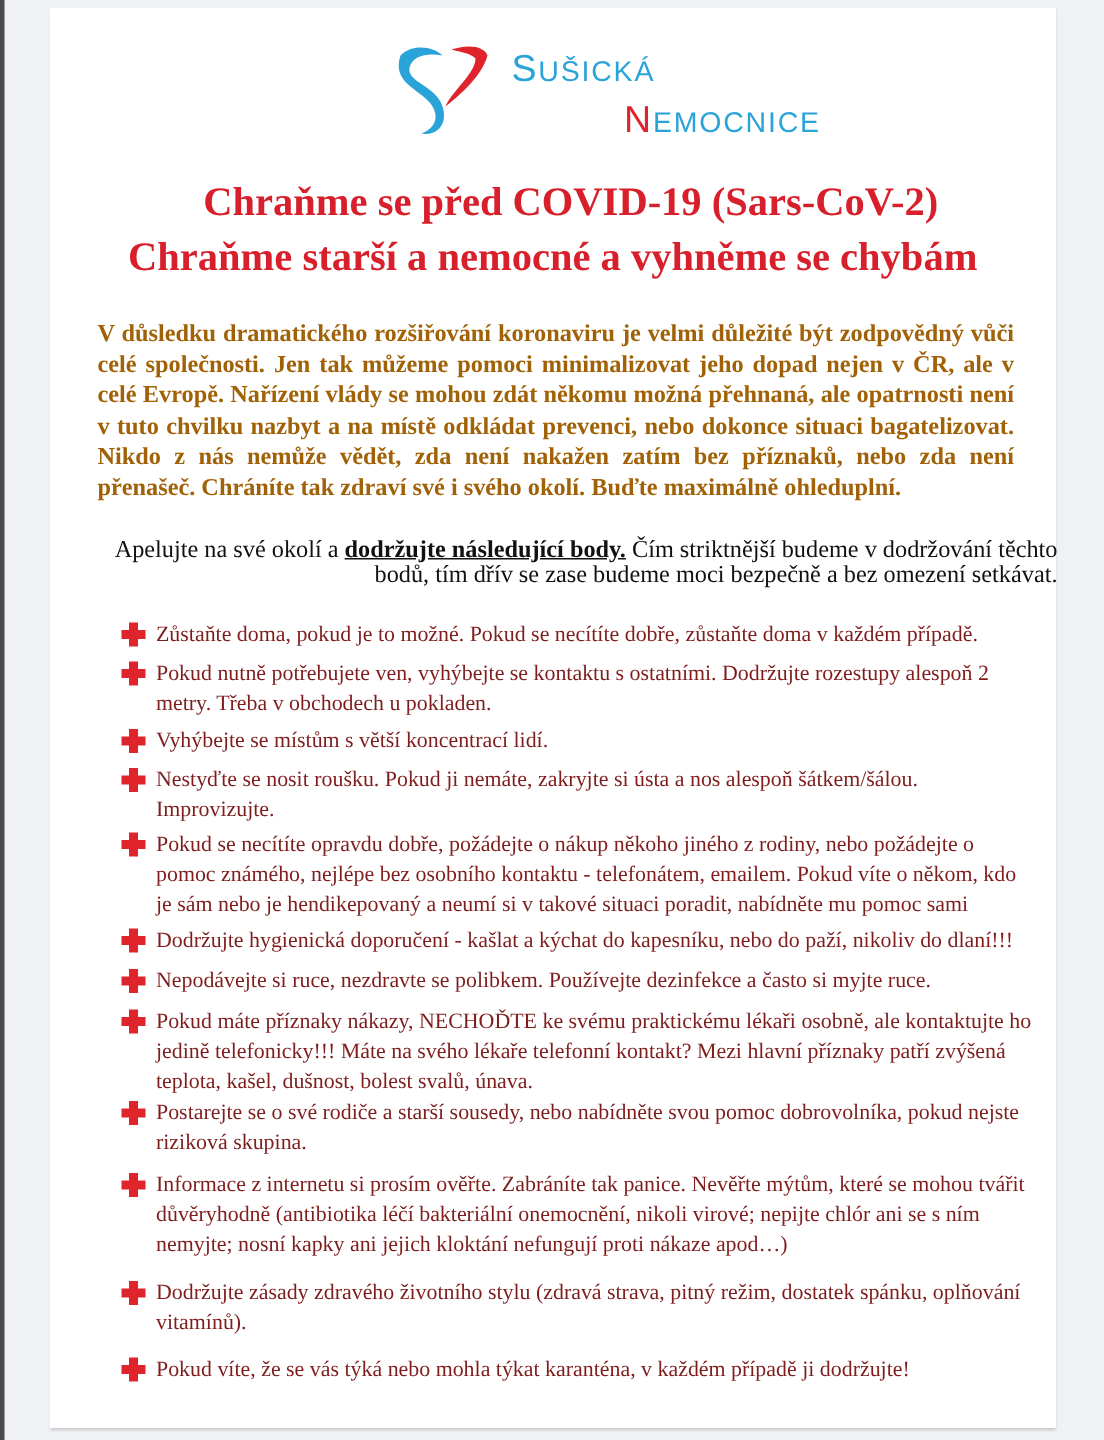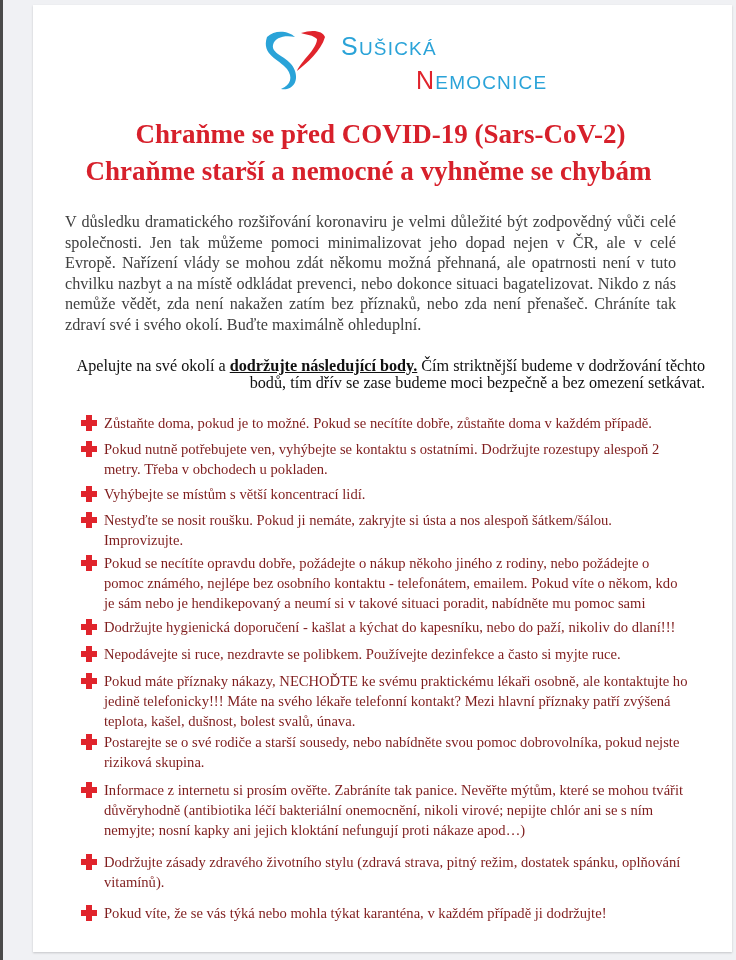--- a/index.html
+++ b/index.html
@@ -10,21 +10,20 @@
     font-family: "Liberation Serif", serif;
   }
   .left-edge {
     position: absolute; left: 0; top: 0; width: 3px; height: 960px;
     background: #4a4a4a;
   }
   .page {
     position: absolute; left: 33px; top: 5px; width: 671px; height: 947px;
     background: #ffffff;
     box-shadow: 0 1px 2px rgba(0,0,0,0.18);
-    padding-left: 28px;
   }
   .logo {
     position: absolute; left: 228px; top: 22px; width: 230px; height: 70px;
   }
   .logo svg { position: absolute; left: 0; top: 0; }
   .logo-text {
     position: absolute; left: 80px; top: 4px;
     font-family: "Liberation Sans", sans-serif;
     font-size: 25px; letter-spacing: 1.2px; color: #2aa3d8; line-height: 30px;
   }
@@ -36,21 +35,21 @@
   .title {
     position: absolute; left: 0; width: 671px; text-align: center;
     color: #d7202b; font-weight: bold; font-size: 27px; line-height: 32px;
     font-family: "Liberation Serif", serif;
   }
   .title.t1 { top: 113px; margin-left: 12px; }
   .title.t2 { top: 150px; }
 
   .intro {
     position: absolute; left: 32px; top: 207px; width: 611px;
-    font-weight: normal; font-size: 16.2px; line-height: 20.5px; color: #404040;
+    font-weight: bold; font-size: 16.2px; line-height: 20.5px; color: #a16207;
     text-align: justify;
   }
   .appeal {
     position: absolute; left: 32px; top: 353px; width: 640px;
     font-size: 16.2px; line-height: 17px; color: #111; text-align: right;
   }
   .appeal .emph { font-weight: bold; text-decoration: underline; }
 
   .bullets { position: absolute; left: 0; top: 0; }
   .bullet {

